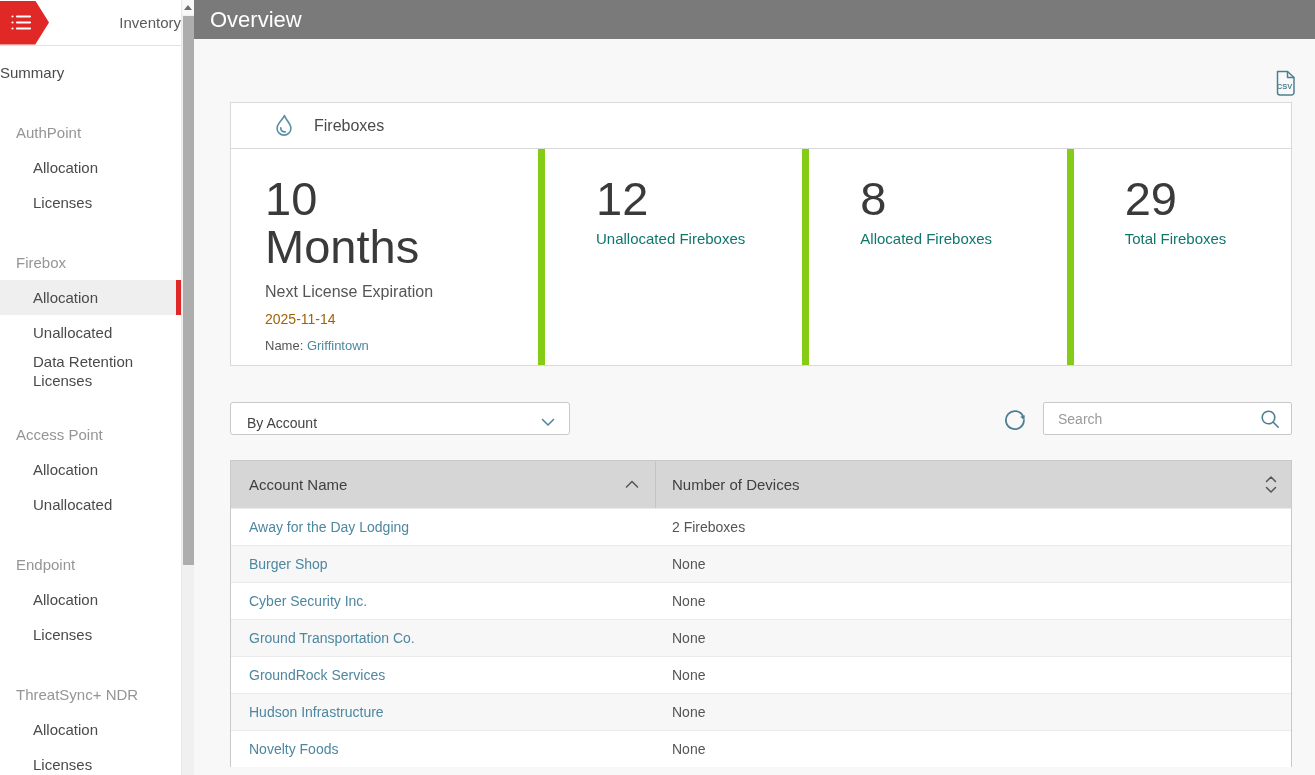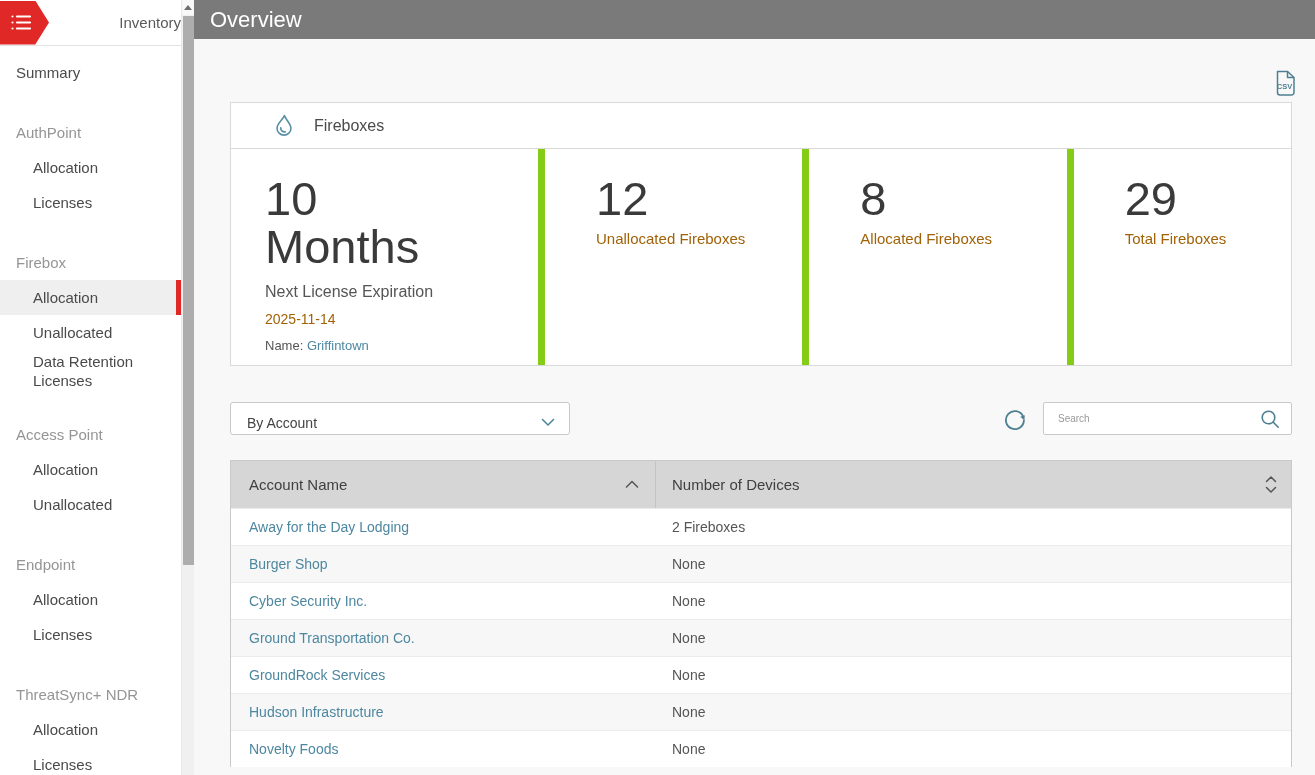--- a/index.html
+++ b/index.html
@@ -25,21 +25,21 @@
     width: 49px; height: 44px; background: #e02826;
     clip-path: polygon(0 0, 72% 0, 100% 50%, 72% 100%, 0 100%);
     display: flex; align-items: center;
   }
   .badge svg { margin-left: 11px; }
   .sidebar-title { margin-left: 12px; font-size: 15px; color: #5a5a5a; }
 
   .nav { padding-top: 8px; width: 181px; }
   .nav-item {
     min-height: 36px; display: flex; align-items: center;
-    padding-left: 16px; font-size: 15px; color: #4a4a4a; cursor: pointer;
+    font-size: 15px; color: #4a4a4a; cursor: pointer;
   }
   .nav-section {
     height: 36px; margin-top: 24px; display: flex; align-items: center;
     padding-left: 16px; font-size: 15px; color: #959595;
   }
   .nav-sub {
     min-height: 35px; display: flex; align-items: center;
     padding: 2px 36px 2px 33px; font-size: 15px; color: #4a4a4a;
     line-height: 19px; cursor: pointer;
   }
@@ -76,37 +76,37 @@
   .card-header { height: 46px; border-bottom: 1px solid #d9d9d9; display: flex; align-items: center; padding-left: 40px; }
   .card-title { font-size: 16px; color: #4a4a4a; margin-left: 17px; }
   .tiles { display: flex; height: 216px; }
   .tile { padding-top: 26px; }
   .tile-first { width: 267px; padding-left: 34px; }
   .tile-other { flex: 1; border-left: 7px solid #84cc16; padding-left: 51px; margin-left: 40px; }
   .big-num { font-size: 47px; font-weight: 300; color: #3a3a3a; line-height: 48px; }
   .stat-label-lg { font-size: 16px; color: #555555; margin-top: 12px; }
   .stat-date { font-size: 14px; color: #a16207; margin-top: 10px; }
   .stat-name { font-size: 13px; color: #555555; margin-top: 11px; }
-  .stat-label { font-size: 15px; color: #a16207; margin-top: 7px; }
+  .stat-label { font-size: 15px; color: #0f766e; margin-top: 7px; }
   .link { color: #4d87a0; text-decoration: none; cursor: pointer; }
 
   
   .controls { position: absolute; top: 363px; left: 36px; right: 23px; display: flex; align-items: center; }
   .dropdown {
     width: 340px; height: 33px; background: #fff; border: 1px solid #c9c9c9; border-radius: 3px;
     display: flex; align-items: center; justify-content: space-between;
     padding: 8px 14px 0 16px; font-size: 14px; color: #444444; cursor: pointer;
   }
   .controls-spacer { flex: 1; }
   .refresh-btn { margin-right: 15px; cursor: pointer; line-height: 0; }
   .search-box {
     width: 249px; height: 33px; background: #fff; border: 1px solid #c9c9c9; border-radius: 2px;
     display: flex; align-items: center; padding: 0 10px 0 14px;
   }
-  .search-input { border: none; outline: none; flex: 1; font-size: 10px; color: #333;
+  .search-input { border: none; outline: none; flex: 1; font-size: 14px; color: #333;
     background: transparent; font-family: "Liberation Sans", sans-serif; min-width: 0; }
   .search-input::placeholder { color: #9a9a9a; }
 
   
   .table { position: absolute; top: 421px; left: 36px; right: 23px; background: #fff; border: 1px solid #c9c9c9; border-bottom: none; }
   .thead { display: flex; height: 47px; background: #d6d6d6; font-size: 15px; color: #3f3f3f; }
   .th { display: flex; align-items: center; justify-content: space-between; height: 100%; cursor: pointer; }
   .th1 { width: 425px; padding: 0 16px 0 18px; border-right: 1px solid #c3c3c3; }
   .th2 { flex: 1; padding: 0 14px 0 16px; }
   .tbody { background: #fff; }

